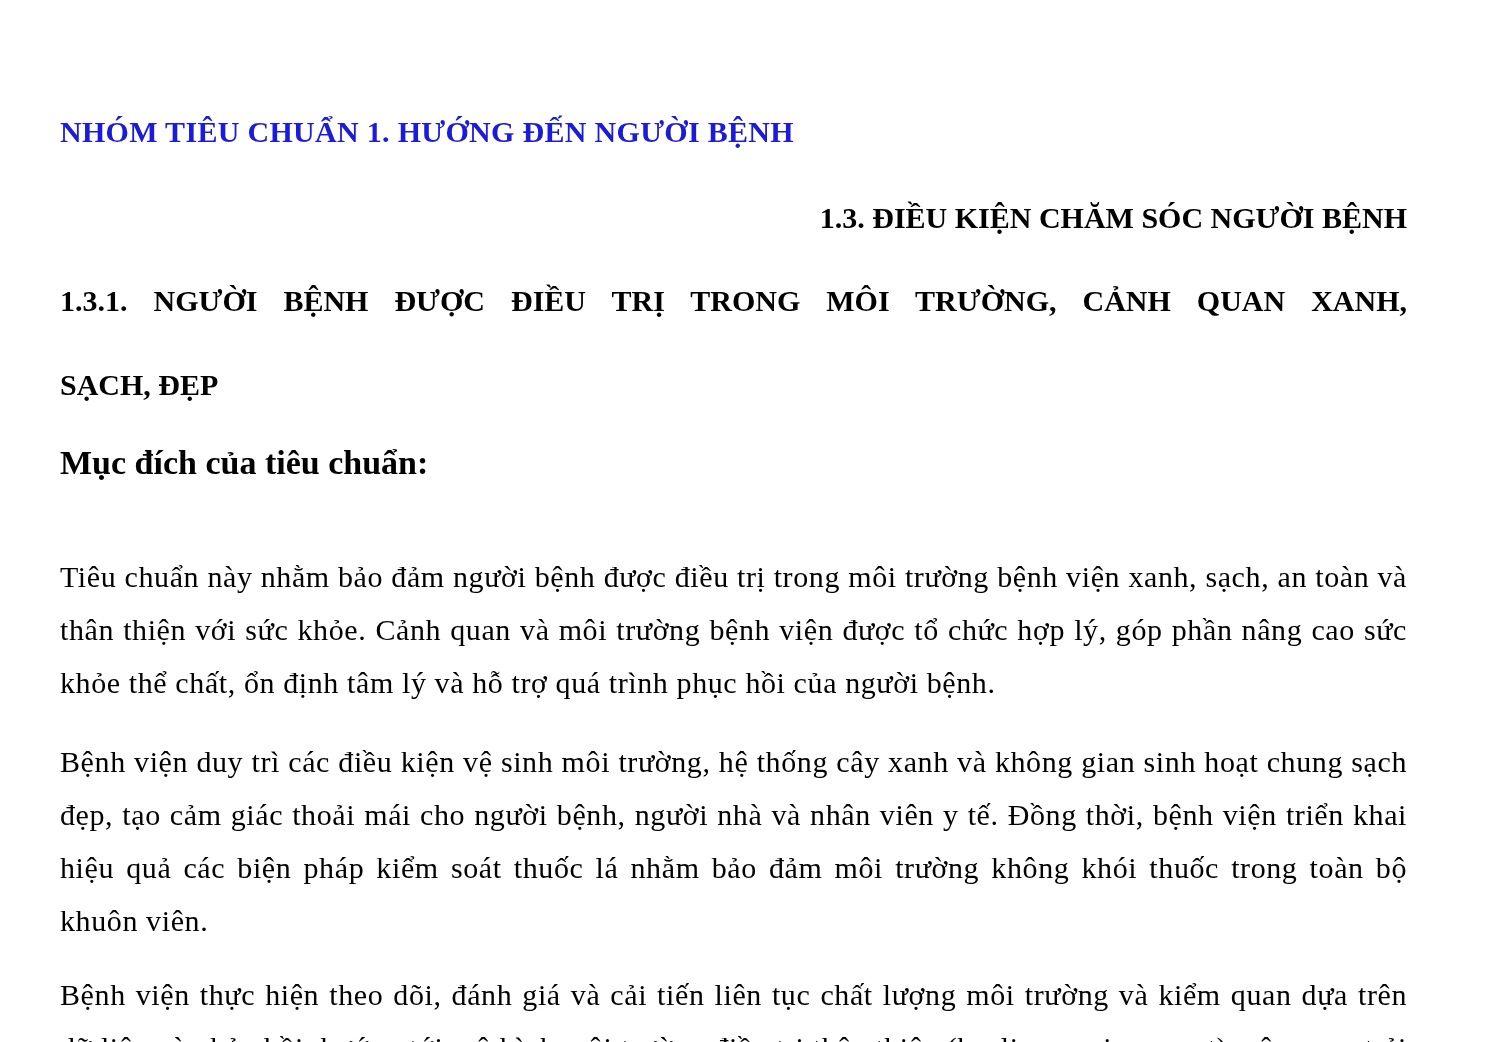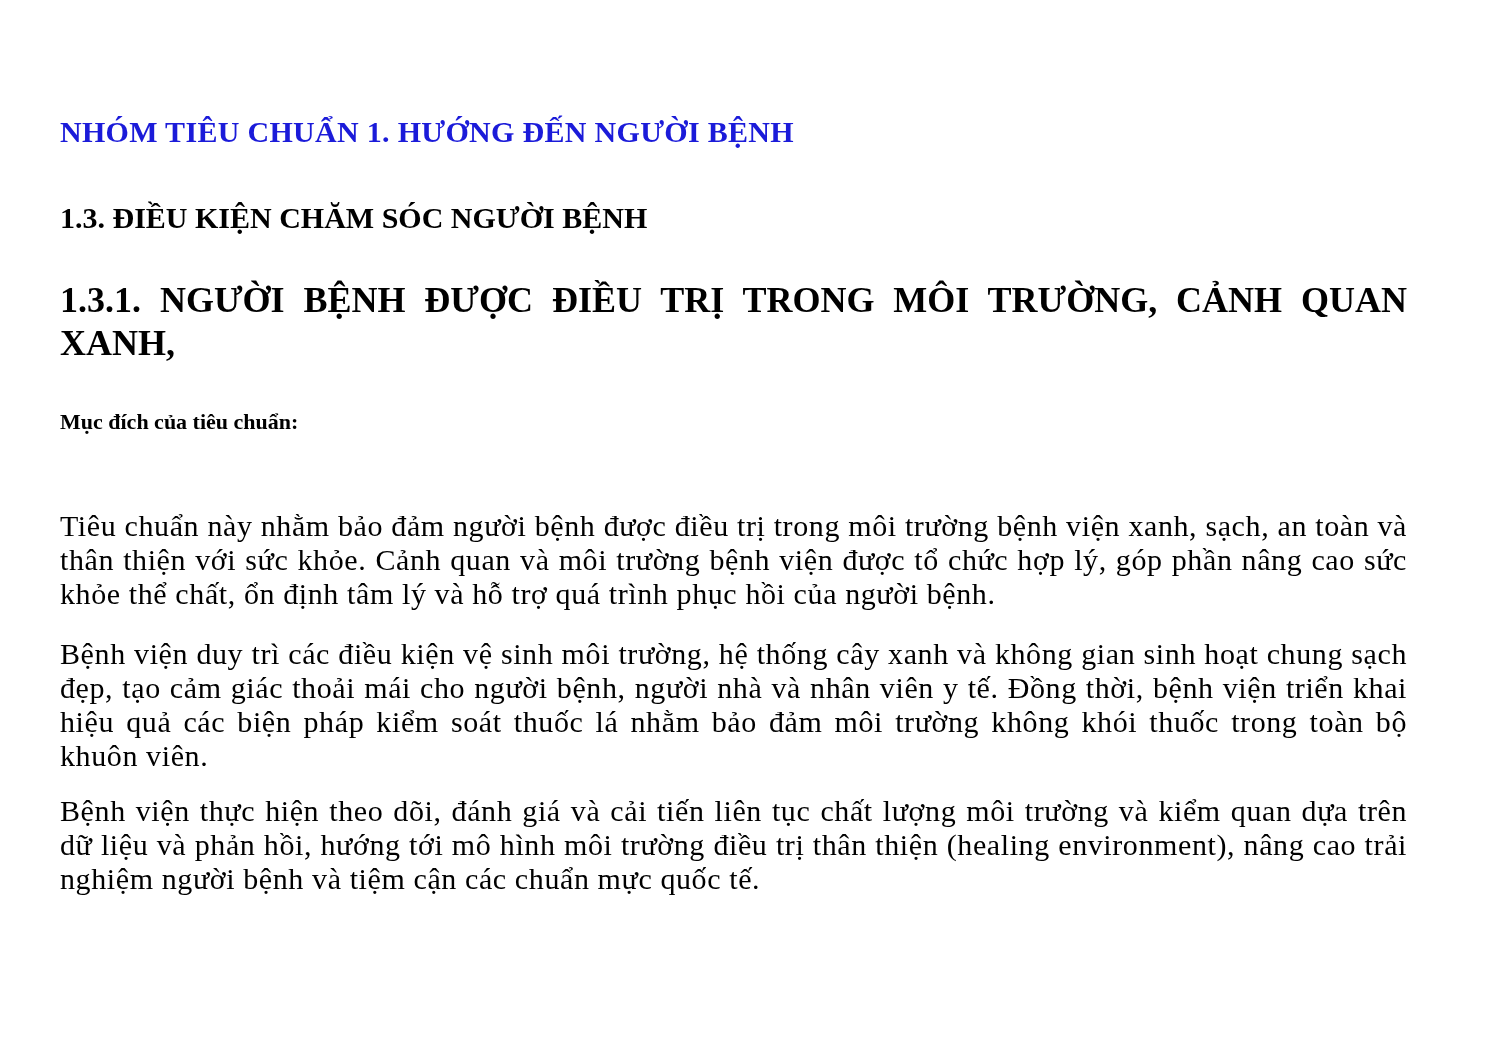--- a/index.html
+++ b/index.html
@@ -28,48 +28,48 @@
     line-height: 43px;
     text-align: left;
     color: var(--title-blue);
     letter-spacing: 0.01em;
   }
   .section-heading {
     margin: 43px 0 0 0;
     font-size: 30px;
     font-weight: bold;
     line-height: 43px;
-    text-align: left;
+    text-align: right;
   }
   .subsection-heading {
-    font-size: 36px;
+    font-size: 30px;
     font-weight: bold;
   }
   .subsection-line1 {
     margin-top: 40px;
     line-height: 43px;
     text-align: justify;
     text-align-last: justify;
   }
   .subsection-line2 {
     margin-top: 41px;
     line-height: 43px;
     text-align: left;
   }
   .purpose-label {
     margin: 35px 0 0 0;
-    font-size: 22px;
+    font-size: 34px;
     font-weight: bold;
     line-height: 43px;
     text-align: left;
   }
   .body-para {
     margin: 26px 0 0 0;
     font-size: 30px;
-    line-height: 34px;
+    line-height: 53px;
     text-align: justify;
     letter-spacing: 0.02em;
   }
   .body-para.first {
     margin-top: 66px;
   }
   .body-para.third {
     margin-top: 21px;
   }
 </style>
@@ -77,20 +77,21 @@
 <body style="background: rgb(255, 255, 255); color: rgb(0, 0, 0);">
 
 <div class="page">
 
   <h1 class="doc-title">NHÓM TIÊU CHUẨN 1. HƯỚNG ĐẾN NGƯỜI BỆNH</h1>
 
   <h2 class="section-heading">1.3. ĐIỀU KIỆN CHĂM SÓC NGƯỜI BỆNH</h2>
 
   <div class="subsection-heading">
     <div class="subsection-line1">1.3.1. NGƯỜI BỆNH ĐƯỢC ĐIỀU TRỊ TRONG MÔI TRƯỜNG, CẢNH QUAN XANH,</div>
+    <div class="subsection-line2">SẠCH, ĐẸP</div>
   </div>
 
   <h3 class="purpose-label">Mục đích của tiêu chuẩn:</h3>
 
   <p class="body-para first">Tiêu chuẩn này nhằm bảo đảm người bệnh được điều trị trong môi trường bệnh viện xanh, sạch, an toàn và thân thiện với sức khỏe. Cảnh quan và môi trường bệnh viện được tổ chức hợp lý, góp phần nâng cao sức khỏe thể chất, ổn định tâm lý và hỗ trợ quá trình phục hồi của người bệnh.</p>
 
   <p class="body-para second">Bệnh viện duy trì các điều kiện vệ sinh môi trường, hệ thống cây xanh và không gian sinh hoạt chung sạch đẹp, tạo cảm giác thoải mái cho người bệnh, người nhà và nhân viên y tế. Đồng thời, bệnh viện triển khai hiệu quả các biện pháp kiểm soát thuốc lá nhằm bảo đảm môi trường không khói thuốc trong toàn bộ khuôn viên.</p>
 
   <p class="body-para third">Bệnh viện thực hiện theo dõi, đánh giá và cải tiến liên tục chất lượng môi trường và kiểm quan dựa trên dữ liệu và phản hồi, hướng tới mô hình môi trường điều trị thân thiện (healing environment), nâng cao trải nghiệm người bệnh và tiệm cận các chuẩn mực quốc tế.</p>
 

